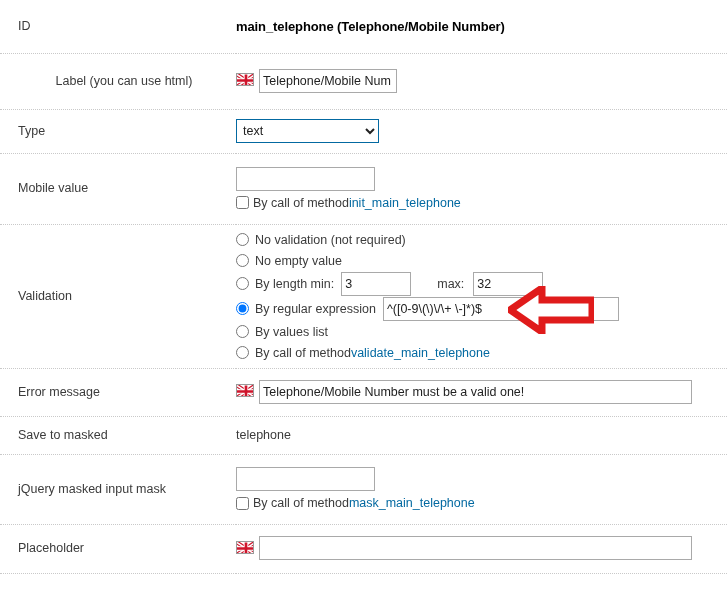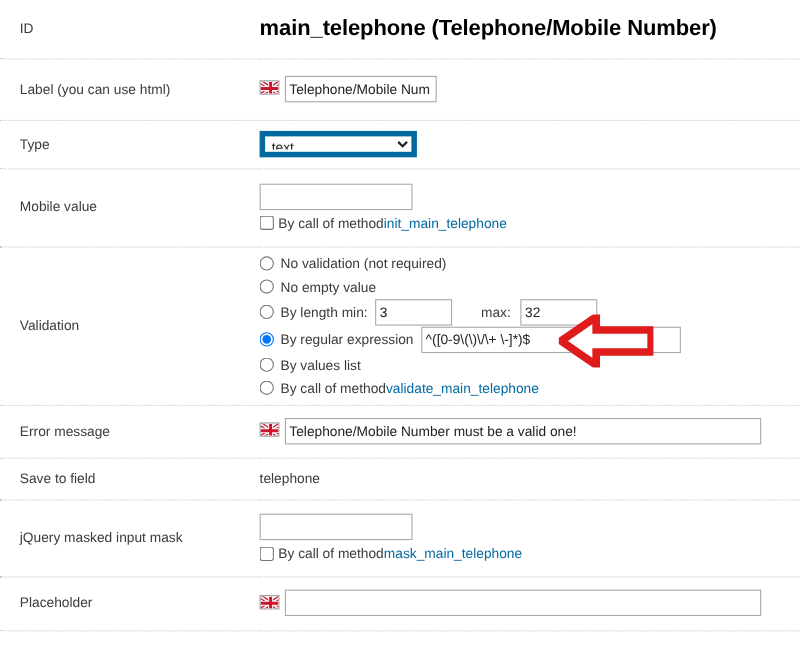--- a/index.html
+++ b/index.html
@@ -45,21 +45,21 @@
   .sep td {
     padding: 0;
     height: 1px;
     border-bottom: 1px dotted #c9c9c9;
     font-size: 0;
     line-height: 0;
   }
 
   .title-text {
     font-weight: bold;
-    font-size: 20px;
+    font-size: 13px;
     color: #000000;
     letter-spacing: -0.1px;
   }
 
   
   input.txt {
     font-family: "Liberation Sans", sans-serif;
     font-size: 12.5px;
     color: #222;
     border: 1px solid #a9a9a9;
@@ -76,21 +76,21 @@
   input.txt.w-error  { width: 425px; }
   input.txt.w-mask   { width: 131px; }
   input.txt.w-place  { width: 425px; }
 
   select.sel {
     font-family: "Liberation Sans", sans-serif;
     font-size: 12.5px;
     color: #222;
     width: 143px;
     height: 24px;
-    border: 5px solid #0369a1;
+    border: 1px solid #0369a1;
     background: #ffffff;
     padding: 2px 2px;
   }
 
   
   .flag {
     display: inline-block;
     width: 18px;
     height: 13px;
     vertical-align: middle;
@@ -168,21 +168,21 @@
     <td class="label-cell" style="height:52px;">ID</td>
     <td class="value-cell">
       <span class="title-text">main_telephone (Telephone/Mobile Number)</span>
     </td>
   </tr>
   <tr class="sep">
         <td colspan="2"></td>
       </tr>
 
   <tr class="row">
-    <td class="label-cell" style="height:54px;">Label (you can use html)</td>
+    <td class="label-cell" style="height:54px;text-align:center;">Label (you can use html)</td>
     <td class="value-cell">
       <div class="field-line">
         <span class="flag">
           <svg width="18" height="13" viewBox="0 0 60 40">
             <rect width="60" height="40" fill="#ffffff"></rect>
             <path d="M0,0 L60,40 M60,0 L0,40" stroke="#CF142B" stroke-width="13"></path>
             <path d="M0,0 L60,40 M60,0 L0,40" stroke="#ffffff" stroke-width="5"></path>
             <path d="M30,0 V40 M0,20 H60" stroke="#ffffff" stroke-width="15"></path>
             <path d="M30,0 V40 M0,20 H60" stroke="#CF142B" stroke-width="9"></path>
           </svg>
@@ -290,21 +290,21 @@
         </span>
         <input class="txt w-error" type="text" value="Telephone/Mobile Number must be a valid one!" style="">
       </div>
     </td>
   </tr>
   <tr class="sep">
         <td colspan="2"></td>
       </tr>
 
   <tr class="row">
-    <td class="label-cell" style="height:36px;">Save to field</td>
+    <td class="label-cell" style="height:36px;">Save to masked</td>
     <td class="value-cell">
       <span class="plain-value">telephone</span>
     </td>
   </tr>
   <tr class="sep">
         <td colspan="2"></td>
       </tr>
 
   <tr class="row">
     <td class="label-cell" style="height:69px;">jQuery masked input mask</td>

